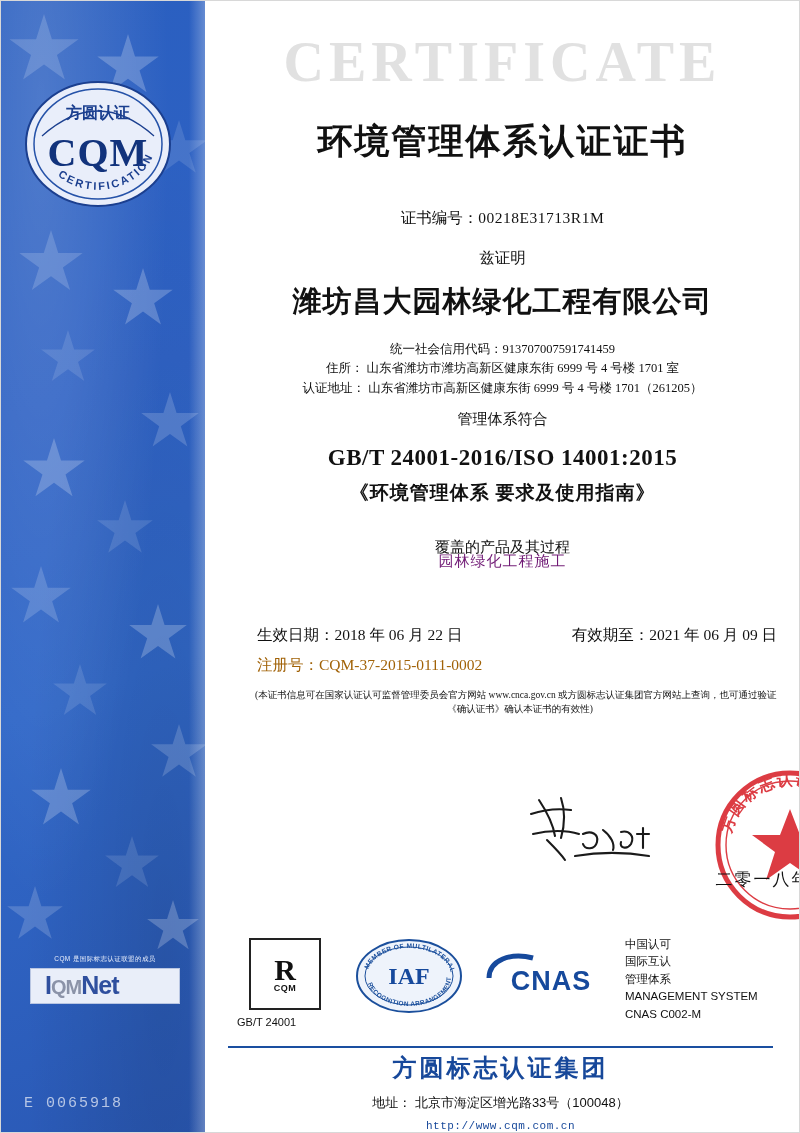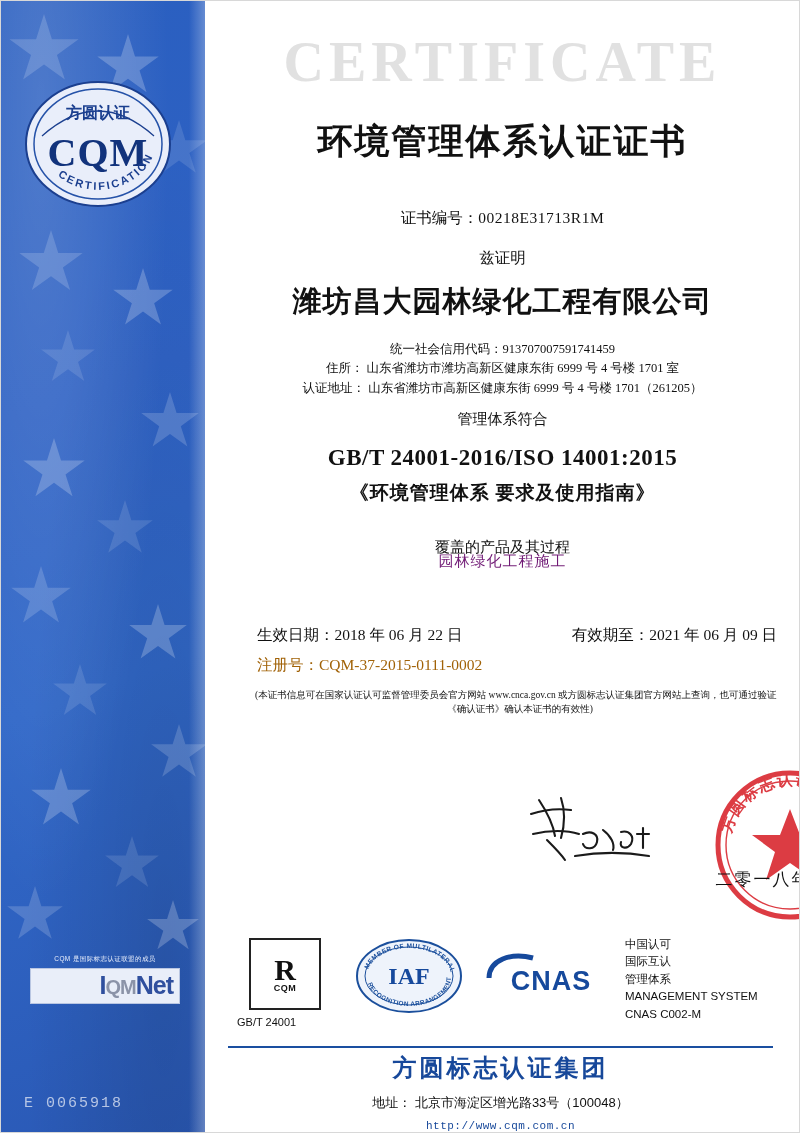--- a/index.html
+++ b/index.html
@@ -63,22 +63,22 @@
   .inet-top {
     font-family: "Liberation Sans", sans-serif;
     font-size: 6.5px; color: #e8eefc;
     letter-spacing: .4px;
     text-align: center;
     margin-bottom: 4px;
   }
   .inet-box {
     background: #e9eef9;
     border: 1px solid #b9c6e2;
-    padding: 4px 6px 5px;
-    text-align: right;
+    padding: 4px 14px 5px;
+    text-align: left;
   }
   .inet-text {
     font-family: "Liberation Sans", sans-serif;
     font-weight: bold;
     font-size: 25px;
     color: #2f4f9e;
     letter-spacing: -1px;
     line-height: 1;
   }
   .inet-text .qm { color: #8b93a8; font-size: 20px; }

